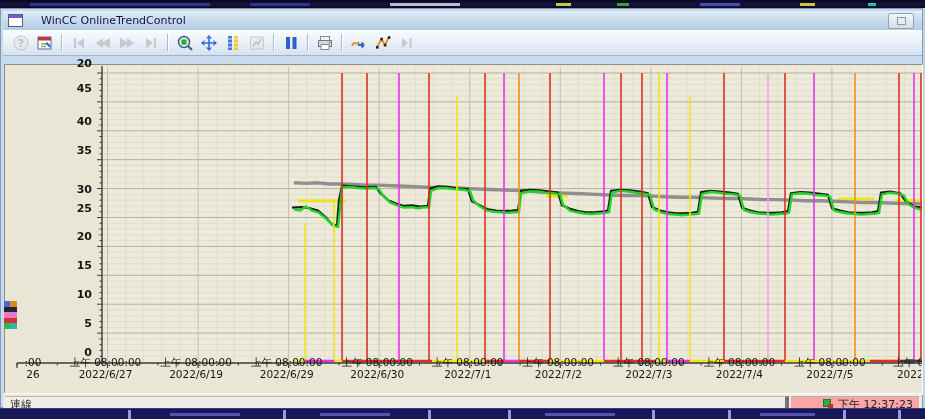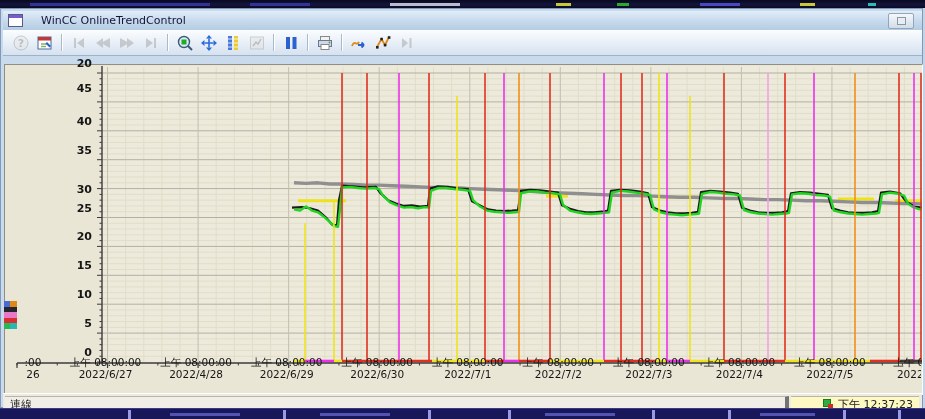--- a/index.html
+++ b/index.html
@@ -43,21 +43,21 @@
   #x-labels{position:absolute;left:3px;top:355px;width:918px;height:28px;overflow:hidden;pointer-events:none;}
   .xlabel{position:absolute;width:88px;text-align:center;font-size:10.5px;color:#151515;line-height:12px;white-space:nowrap;}
   #legend-icon{position:absolute;left:4px;top:301px;width:13px;height:28px;display:flex;flex-direction:column;}
   #legend-icon div{flex:1;}
   
   #status-bar{position:absolute;left:2px;top:384px;width:919px;height:19px;background:#eceae1;
               border-top:1px solid #fff;display:flex;align-items:center;font-size:11px;color:#222;}
   #status-left{flex:1;padding-left:5px;border-right:4px solid #737373;height:15px;line-height:15px;
                border-top:1px solid #b8b5a8;margin:1px 0 1px 2px;background:#f0eee6;}
   #status-right{width:128px;height:15px;margin:1px 3px 1px 2px;border-top:1px solid #b8b5a8;
-                background:#fef9c3;display:flex;align-items:center;justify-content:flex-end;padding-right:6px;box-sizing:border-box;}
+                background:#fca5a5;display:flex;align-items:center;justify-content:flex-end;padding-right:6px;box-sizing:border-box;}
   #conn-icon{position:relative;width:10px;height:10px;margin-right:5px;}
   #conn-icon .g{position:absolute;left:0;top:0;width:6px;height:6px;background:#2fae3f;border:1px solid #1a7a28;}
   #conn-icon .r{position:absolute;right:0;bottom:0;width:5px;height:5px;background:#d03020;}
 </style>
 </head>
 <body>
 
 <div id="screen">
 
   <div id="top-strip">
@@ -474,21 +474,21 @@
       <div class="xlabel" style="left: -14px; top: 1px;">
         <div>:00</div>
         <div>26</div>
       </div>
       <div class="xlabel" style="left: 58.55px; top: 1px;">
         <div>上午 08:00:00</div>
         <div>2022/6/27</div>
       </div>
       <div class="xlabel" style="left: 149.1px; top: 1px;">
         <div>上午 08:00:00</div>
-        <div>2022/4/28</div>
+        <div>2022/6/19</div>
       </div>
       <div class="xlabel" style="left: 239.65px; top: 1px;">
         <div>上午 08:00:00</div>
         <div>2022/6/29</div>
       </div>
       <div class="xlabel" style="left: 330.2px; top: 1px;">
         <div>上午 08:00:00</div>
         <div>2022/6/30</div>
       </div>
       <div class="xlabel" style="left: 420.75px; top: 1px;">

